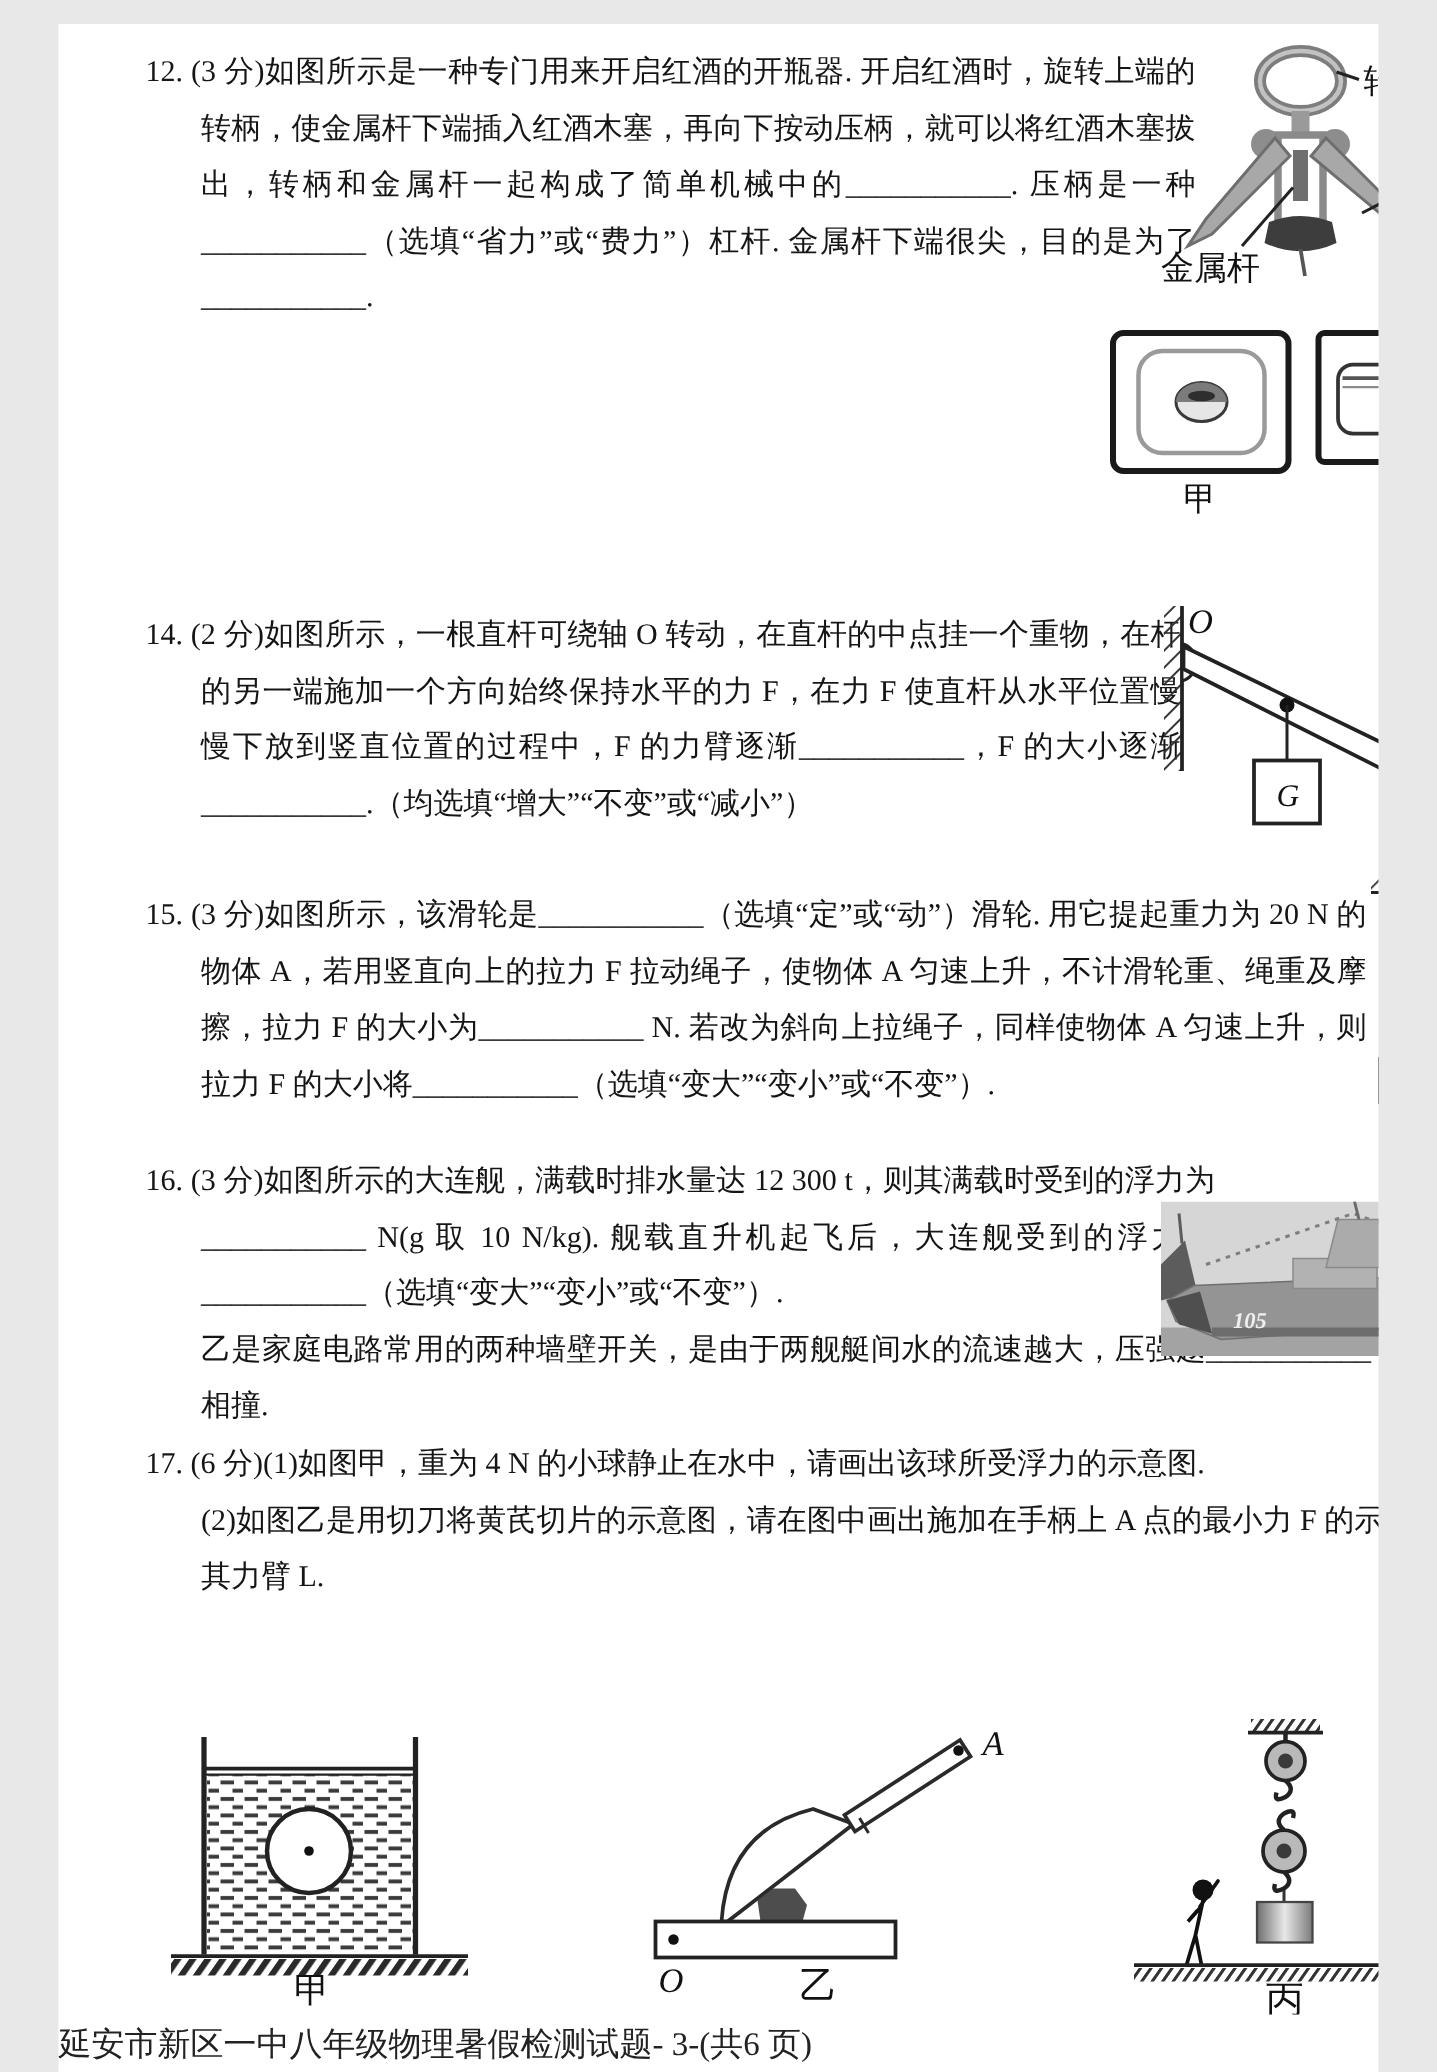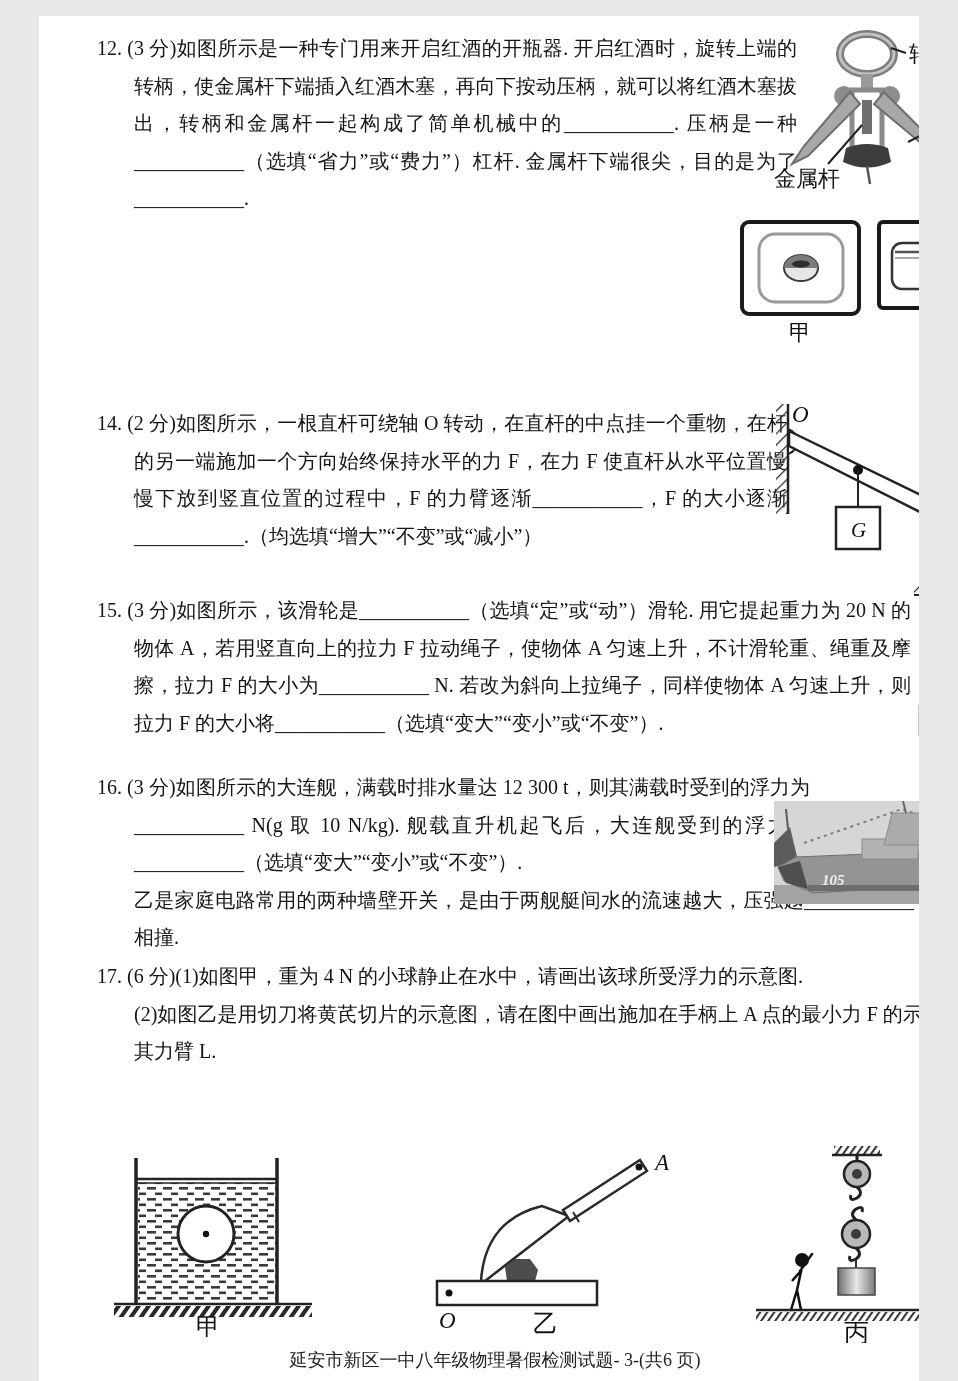--- a/index.html
+++ b/index.html
@@ -7,22 +7,22 @@
     position:relative; width:880px; height:1381px; background:#ffffff;
     font-family:"Liberation Serif","DejaVu Serif",serif; color:#151515;
     margin:16px auto; overflow:hidden;
   }
   .q { position:absolute; font-size:20px; line-height:37.5px; text-align:justify; }
   .q p { margin:0; }
   .hang { padding-left:37px; text-indent:-37px; }
   .sub  { padding-left:37px; }
   .fig { position:absolute; }
   .footer {
-    position:absolute; top:1332px; left:16px; width:100%;
-    text-align:center; font-size:18px; color:#222;
+    position:absolute; top:1332px; left:0; width:100%;
+    font-size:22px; color:#222;
   }
   svg text { font-family:"Liberation Serif","DejaVu Serif",serif; }
   .flabel { font-size:22px; fill:#111; }
   .fvar   { font-size:21px; font-style:italic; fill:#111; }
 </style>
 </head>
 <body>
 
 <div class="page">
 

